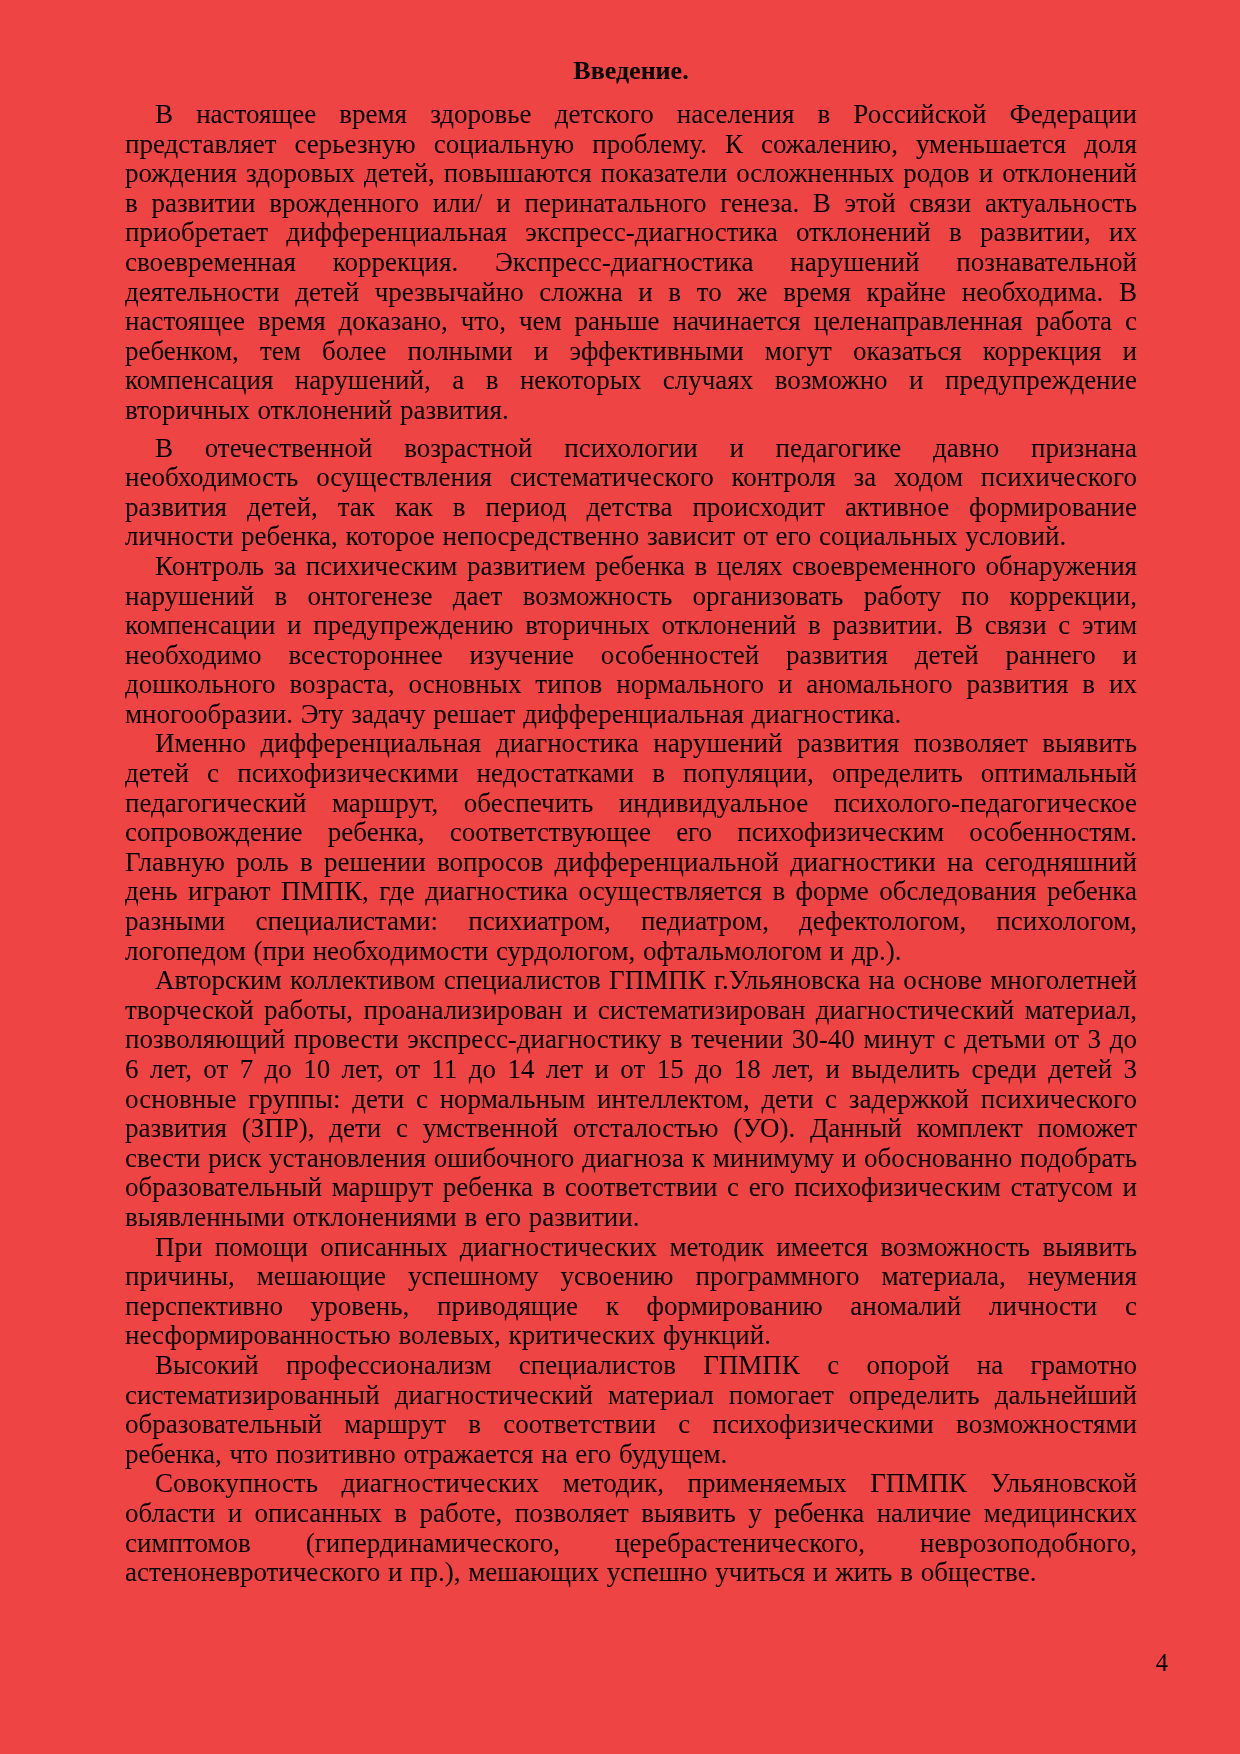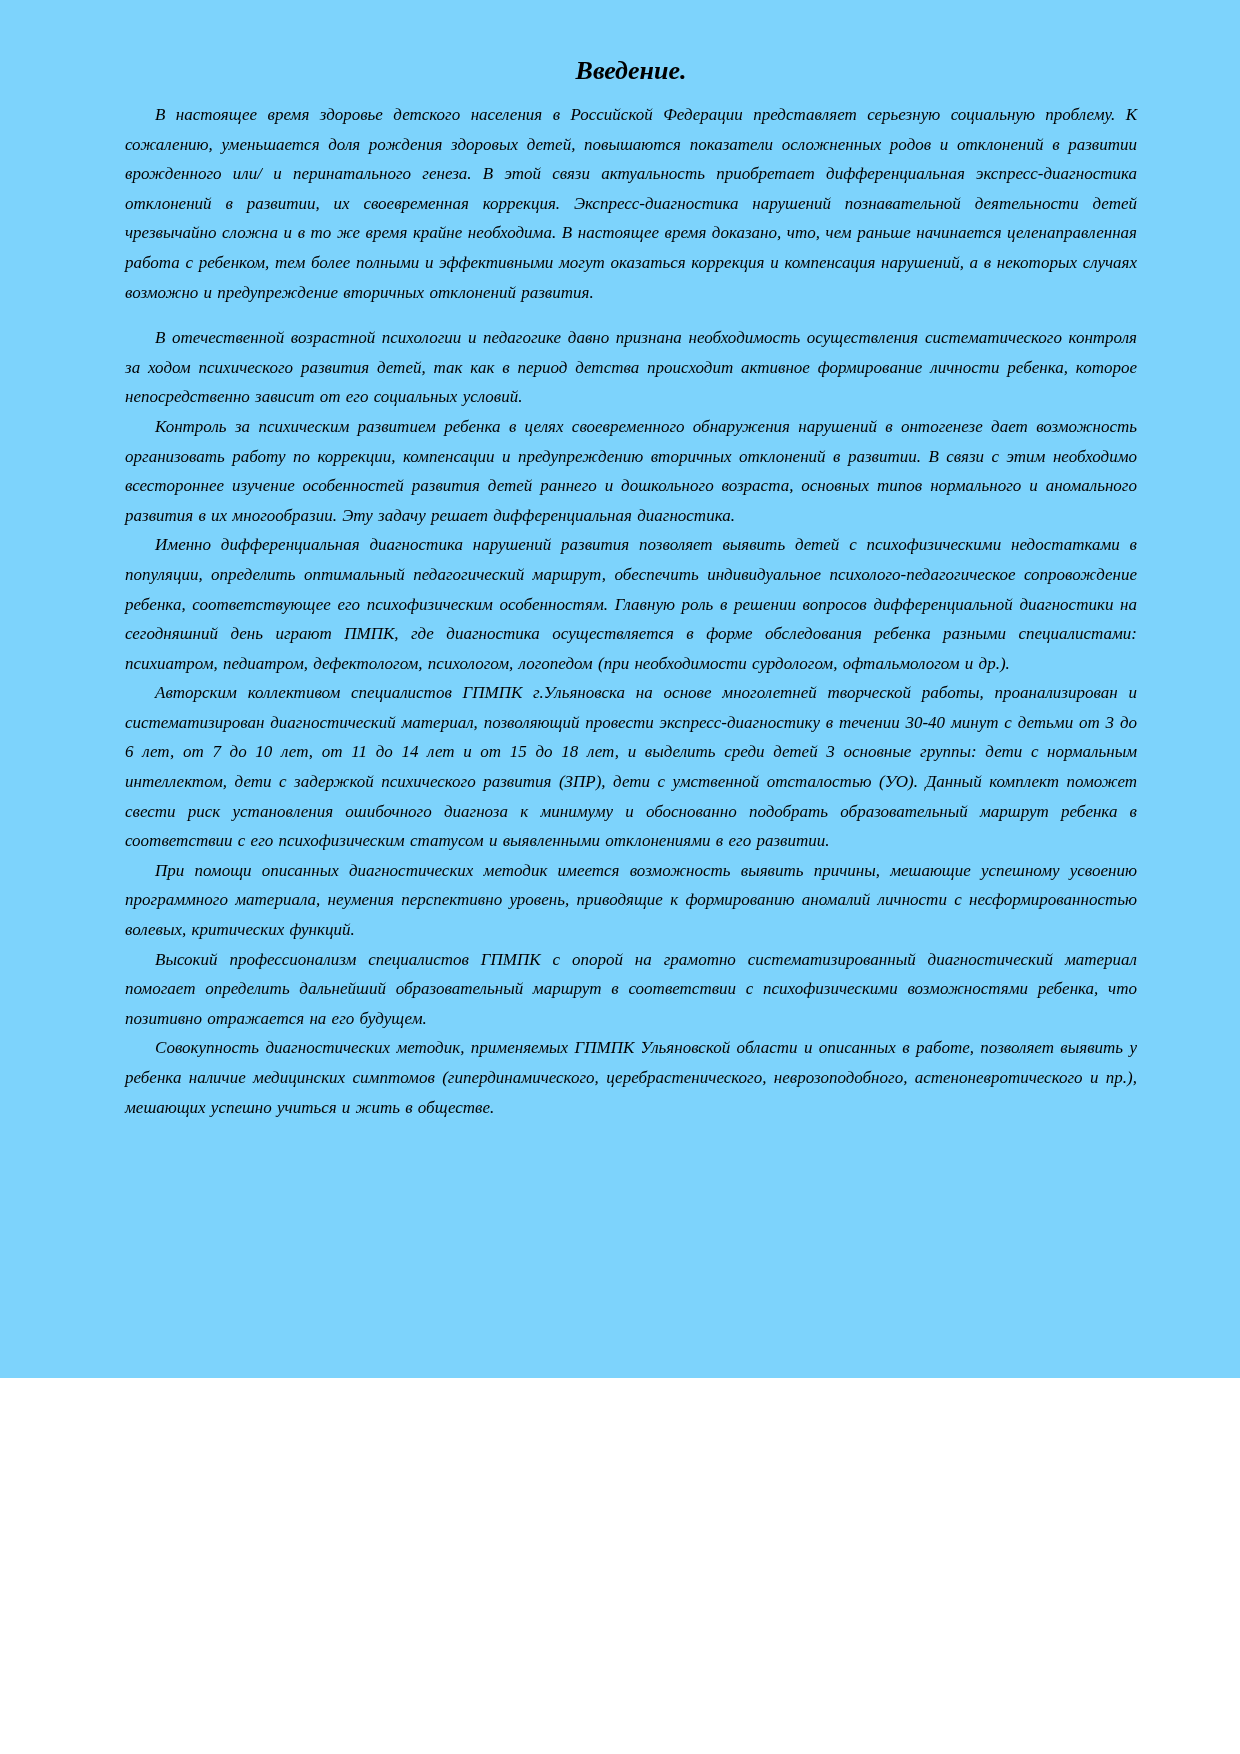--- a/index.html
+++ b/index.html
@@ -3,51 +3,50 @@
 <meta charset="utf-8">
 <style>
   html, body {
     margin: 0;
     padding: 0;
     background: #ffffff;
   }
   .sheet {
     position: relative;
     width: 1240px;
-    height: 1378px;
-    background: #7dd3fc;
+    height: 1754px;
+    background: #ef4444;
     color: #000000;
     font-family: "Liberation Serif", "DejaVu Serif", serif;
     overflow: hidden;
-    font-style: italic;
   }
   .content {
     position: absolute;
     left: 125px;
     top: 56px;
     width: 1012px;
   }
   .doc-title {
     text-align: center;
     font-weight: bold;
     font-size: 26px;
     line-height: 30px;
     margin: 0 0 14px 0;
   }
   .body-text p.para {
     margin: 0;
     text-indent: 30px;
     text-align: justify;
-    font-size: 17px;
+    font-size: 27px;
     line-height: 29.6px;
     word-spacing: 1px;
   }
   
   .body-text p.para:nth-child(2) {
-    margin-top: 16px;
+    margin-top: 8px;
   }
   .page-number {
     position: absolute;
     left: 1128px;
     top: 1648px;
     width: 40px;
     text-align: right;
     font-size: 24.5px;
     line-height: 30px;
   }

